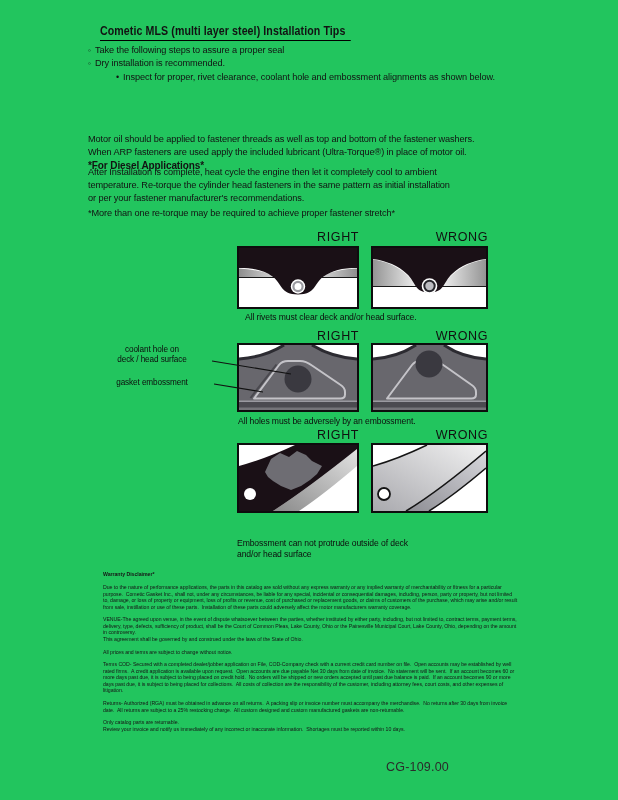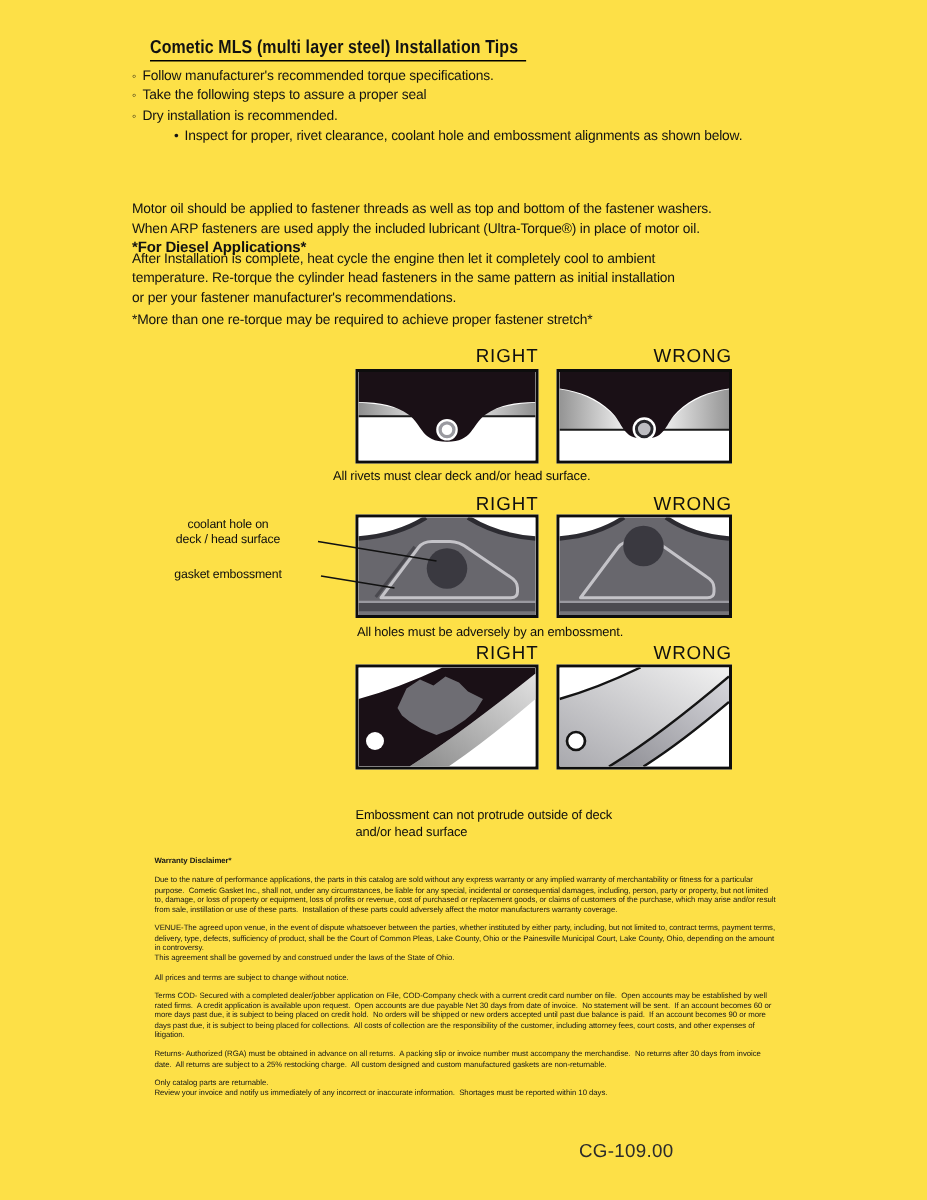--- a/index.html
+++ b/index.html
@@ -1,16 +1,16 @@
 <!DOCTYPE html>
 <html><head>
 <meta charset="utf-8">
 <style>
   html,body{margin:0;padding:0;background:#fff;}
-  .page{position:relative;width:618px;height:800px;background:#fde047;overflow:hidden;
+  .page{position:relative;width:618px;height:800px;background:#22c55e;overflow:hidden;
         font-family:"Liberation Sans","DejaVu Sans",sans-serif;color:#121212;}
   .abs{position:absolute;}
 
   .title{left:100px;top:24px;display:inline-block;font-size:12.5px;font-weight:bold;
          letter-spacing:.1px;border-bottom:1.6px solid #000;padding:0 6px 2px 0;
          transform:scaleX(.85);transform-origin:0 0;white-space:pre;}
 
   .tips{left:88px;top:44px;}
   .tip{font-size:9.2px;line-height:13.4px;letter-spacing:-.1px;white-space:pre;}
   .tip .m{display:inline-block;width:7px;font-size:8px;}
@@ -28,21 +28,21 @@
   .box{position:absolute;border:2px solid #0d0d0d;background:#fff;}
   .box svg{display:block;}
   .b1l{left:237px;top:246px;width:118px;height:59px;}
   .b1r{left:371px;top:246px;width:113px;height:59px;}
   .b2l{left:237px;top:343px;width:118px;height:65px;}
   .b2r{left:371px;top:343px;width:113px;height:65px;}
   .b3l{left:237px;top:443px;width:118px;height:66px;}
   .b3r{left:371px;top:443px;width:113px;height:66px;}
 
   .cap{font-size:8.6px;letter-spacing:-.1px;color:#0d0d0d;white-space:pre-wrap;}
-  .cap1{left:222px;top:312px;} .cap2{left:238px;top:416px;}
+  .cap1{left:245px;top:312px;} .cap2{left:238px;top:416px;}
   .cap3{left:237px;top:515px;line-height:10.6px;width:220px;margin-top:23px;}
 
   .ann{position:absolute;font-size:8.2px;line-height:9.6px;text-align:center;width:118px;
        letter-spacing:-.1px;color:#0d0d0d;white-space:pre-wrap;}
   .annC{left:93px;top:345px;} .annE{left:93px;top:378px;}
   .ptr{position:absolute;left:211px;top:356px;width:90px;height:40px;z-index:5;}
 
   .fine{left:103px;top:571px;width:415px;font-size:5.2px;line-height:6.5px;color:#161616;letter-spacing:-.03px;}
   .fine .fh{font-weight:bold;margin:0 0 6.5px;}
   .fine p{margin:0 0 6.3px;white-space:pre-wrap;}
@@ -50,21 +50,20 @@
   .code{left:386px;top:760px;font-size:12.5px;letter-spacing:.2px;color:#2b2b2b;white-space:pre;}
 </style>
 </head>
 <body>
 
 <div class="page">
 
   <div class="abs title">Cometic MLS (multi layer steel) Installation Tips</div>
 
   <div class="abs tips">
-    <div class="tip"><span class="m">◦</span><span>Follow manufacturer's recommended torque specifications.</span></div>
     <div class="tip"><span class="m">◦</span><span>Take the following steps to assure a proper seal</span></div>
     <div class="tip"><span class="m">◦</span><span>Dry installation is recommended.</span></div>
     <div class="tip sub"><span class="m">•</span><span>Inspect for proper, rivet clearance, coolant hole and embossment alignments as shown below.</span></div>
   </div>
 
   <div class="abs diesel-h">*For Diesel Applications*</div>
   <div class="abs para p1">Motor oil should be applied to fastener threads as well as top and bottom of the fastener washers.
 When ARP fasteners are used apply the included lubricant (Ultra-Torque®) in place of motor oil.</div>
   <div class="abs para p2">After Installation is complete, heat cycle the engine then let it completely cool to ambient
 temperature. Re-torque the cylinder head fasteners in the same pattern as initial installation

